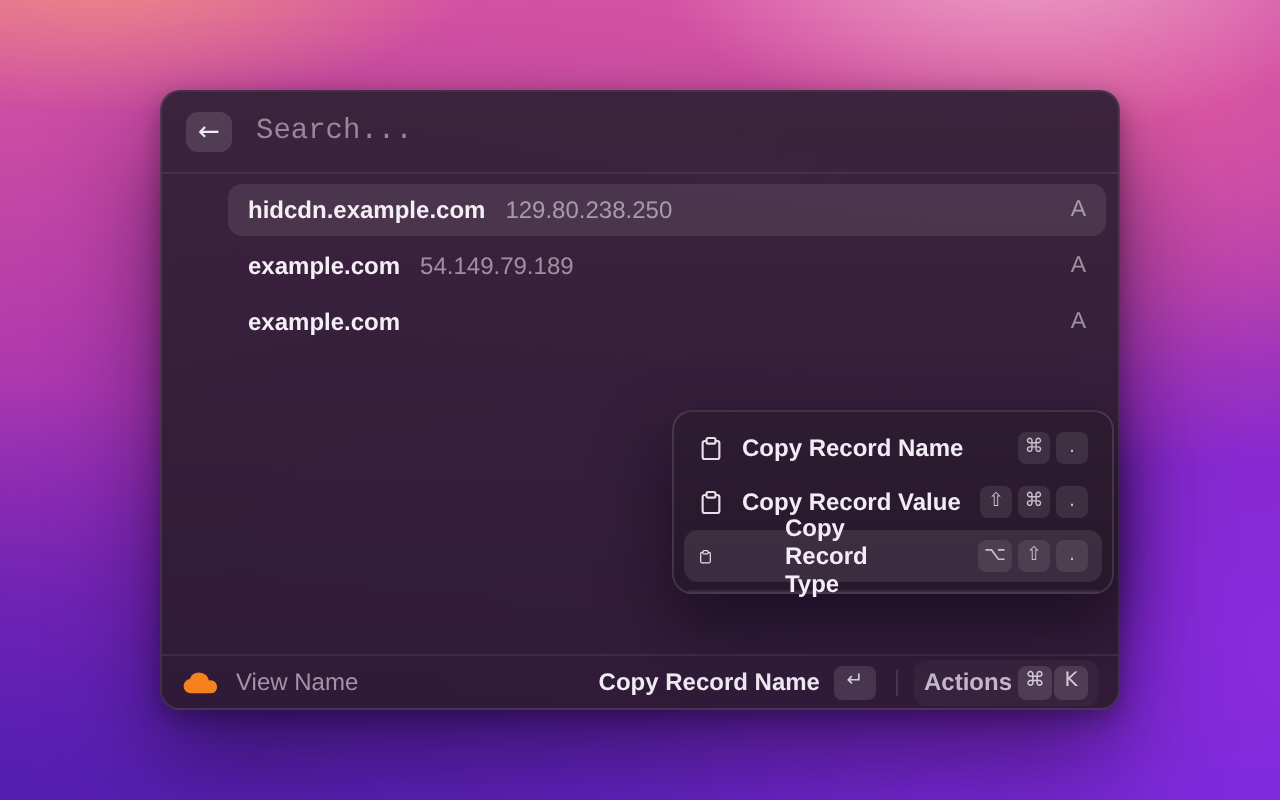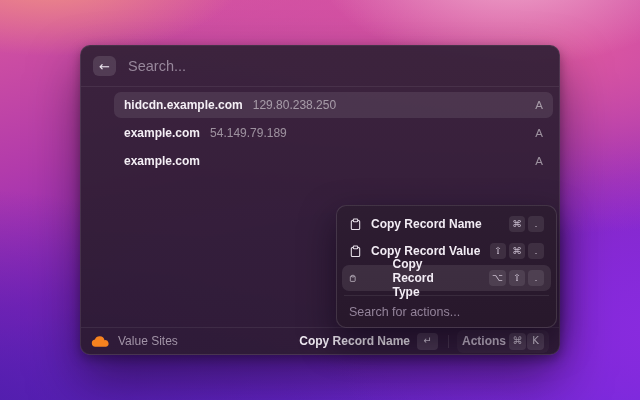--- a/index.html
+++ b/index.html
@@ -35,21 +35,21 @@
   }
   .back-btn {
     width:23px; height:20px; border-radius:6px;
     background:rgba(255,255,255,0.12);
     display:flex; align-items:center; justify-content:center;
     color:#efe9f1; font-size:13px; cursor:pointer;
     font-family:"DejaVu Sans",sans-serif; line-height:1;
   }
   .search-input {
     flex:1; background:transparent; border:none; outline:none;
-    font-size:14.5px; color:#f2edf3; font-family:Liberation Sans, sans-serif;
+    font-size:14.5px; color:#f2edf3; font-family:Liberation Mono, monospace;
   }
   .search-input::placeholder { color:#97879b; }
 
   .list { padding:5px 6px; display:flex; flex-direction:column; gap:2px; }
   .row {
     height:26px; border-radius:7px; display:flex; align-items:center;
     padding:0 10px; gap:10px; cursor:pointer;margin-left:27px;
   }
   .row.selected { background:rgba(255,255,255,0.09); }
   .row-name { font-size:12px; font-weight:bold; color:#f4eff5; white-space:nowrap; }
@@ -136,21 +136,21 @@
         <span class="row-name">example.com</span>
         <span class="row-type">A</span>
       </div>
     </div>
 
     <div class="footer">
       <div class="footer-left">
         <svg class="icon-svg" width="19" height="11" viewBox="0 0 24 14">
           <path d="M19 13.6 H5.3 A4.6 4.6 0 0 1 4.9 4.45 A6.4 6.4 0 0 1 17.1 5.4 A4.15 4.15 0 0 1 19 13.6 Z" fill="#f6821f"></path>
         </svg>
-        <span class="footer-left-label">Value Sites</span>
+        <span class="footer-left-label">View Name</span>
       </div>
       <div class="footer-right">
         <div class="primary-action">
           <span class="primary-action-label">Copy Record Name</span>
           <span class="kbd wide">↵</span>
         </div>
         <div class="footer-sep"></div>
         <div class="actions-group">
           <span class="actions-label">Actions</span>
           <span class="kbd">⌘</span>
@@ -194,16 +194,15 @@
       </svg>
       <span class="menu-item-label">Copy Record Type</span>
       <span class="menu-keys">
         <span class="kbd">⌥</span>
         <span class="kbd">⇧</span>
         <span class="kbd">.</span>
       </span>
     </div>
 
     <div class="menu-divider"></div>
-    <input class="menu-search" type="text" placeholder="Search for actions..." style="">
   </div>
 
 </div>
 
 </body></html>

